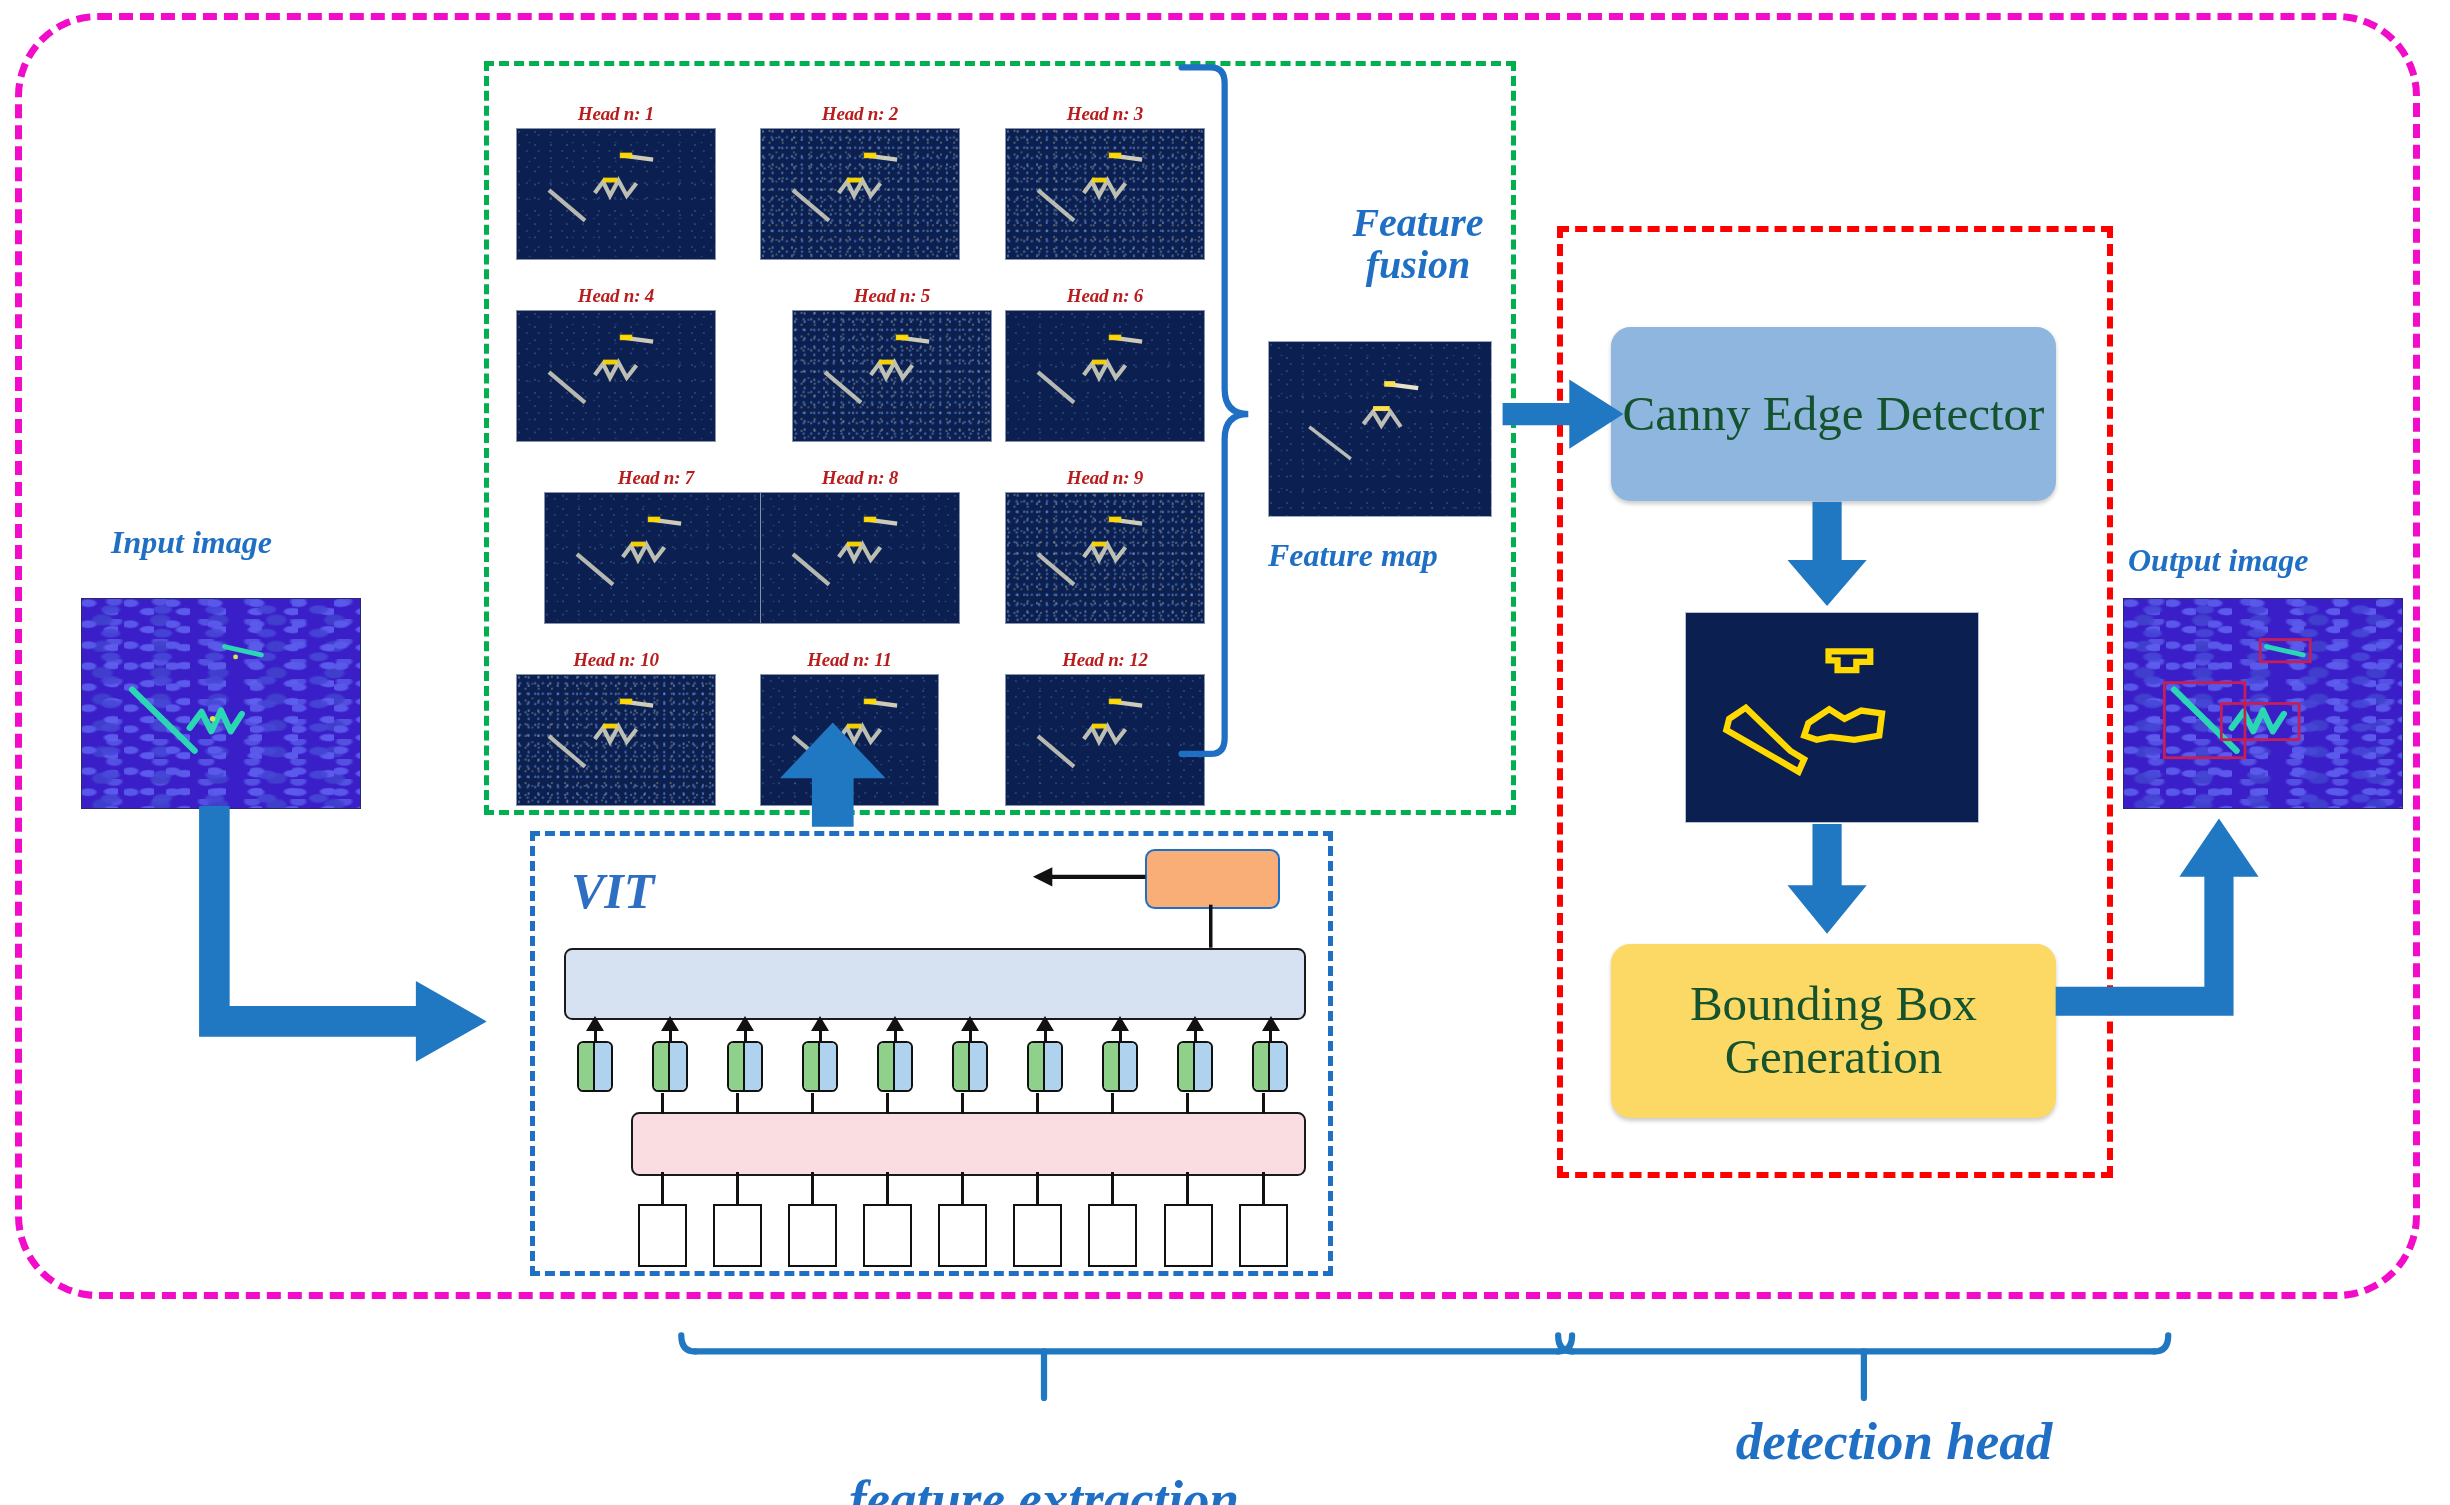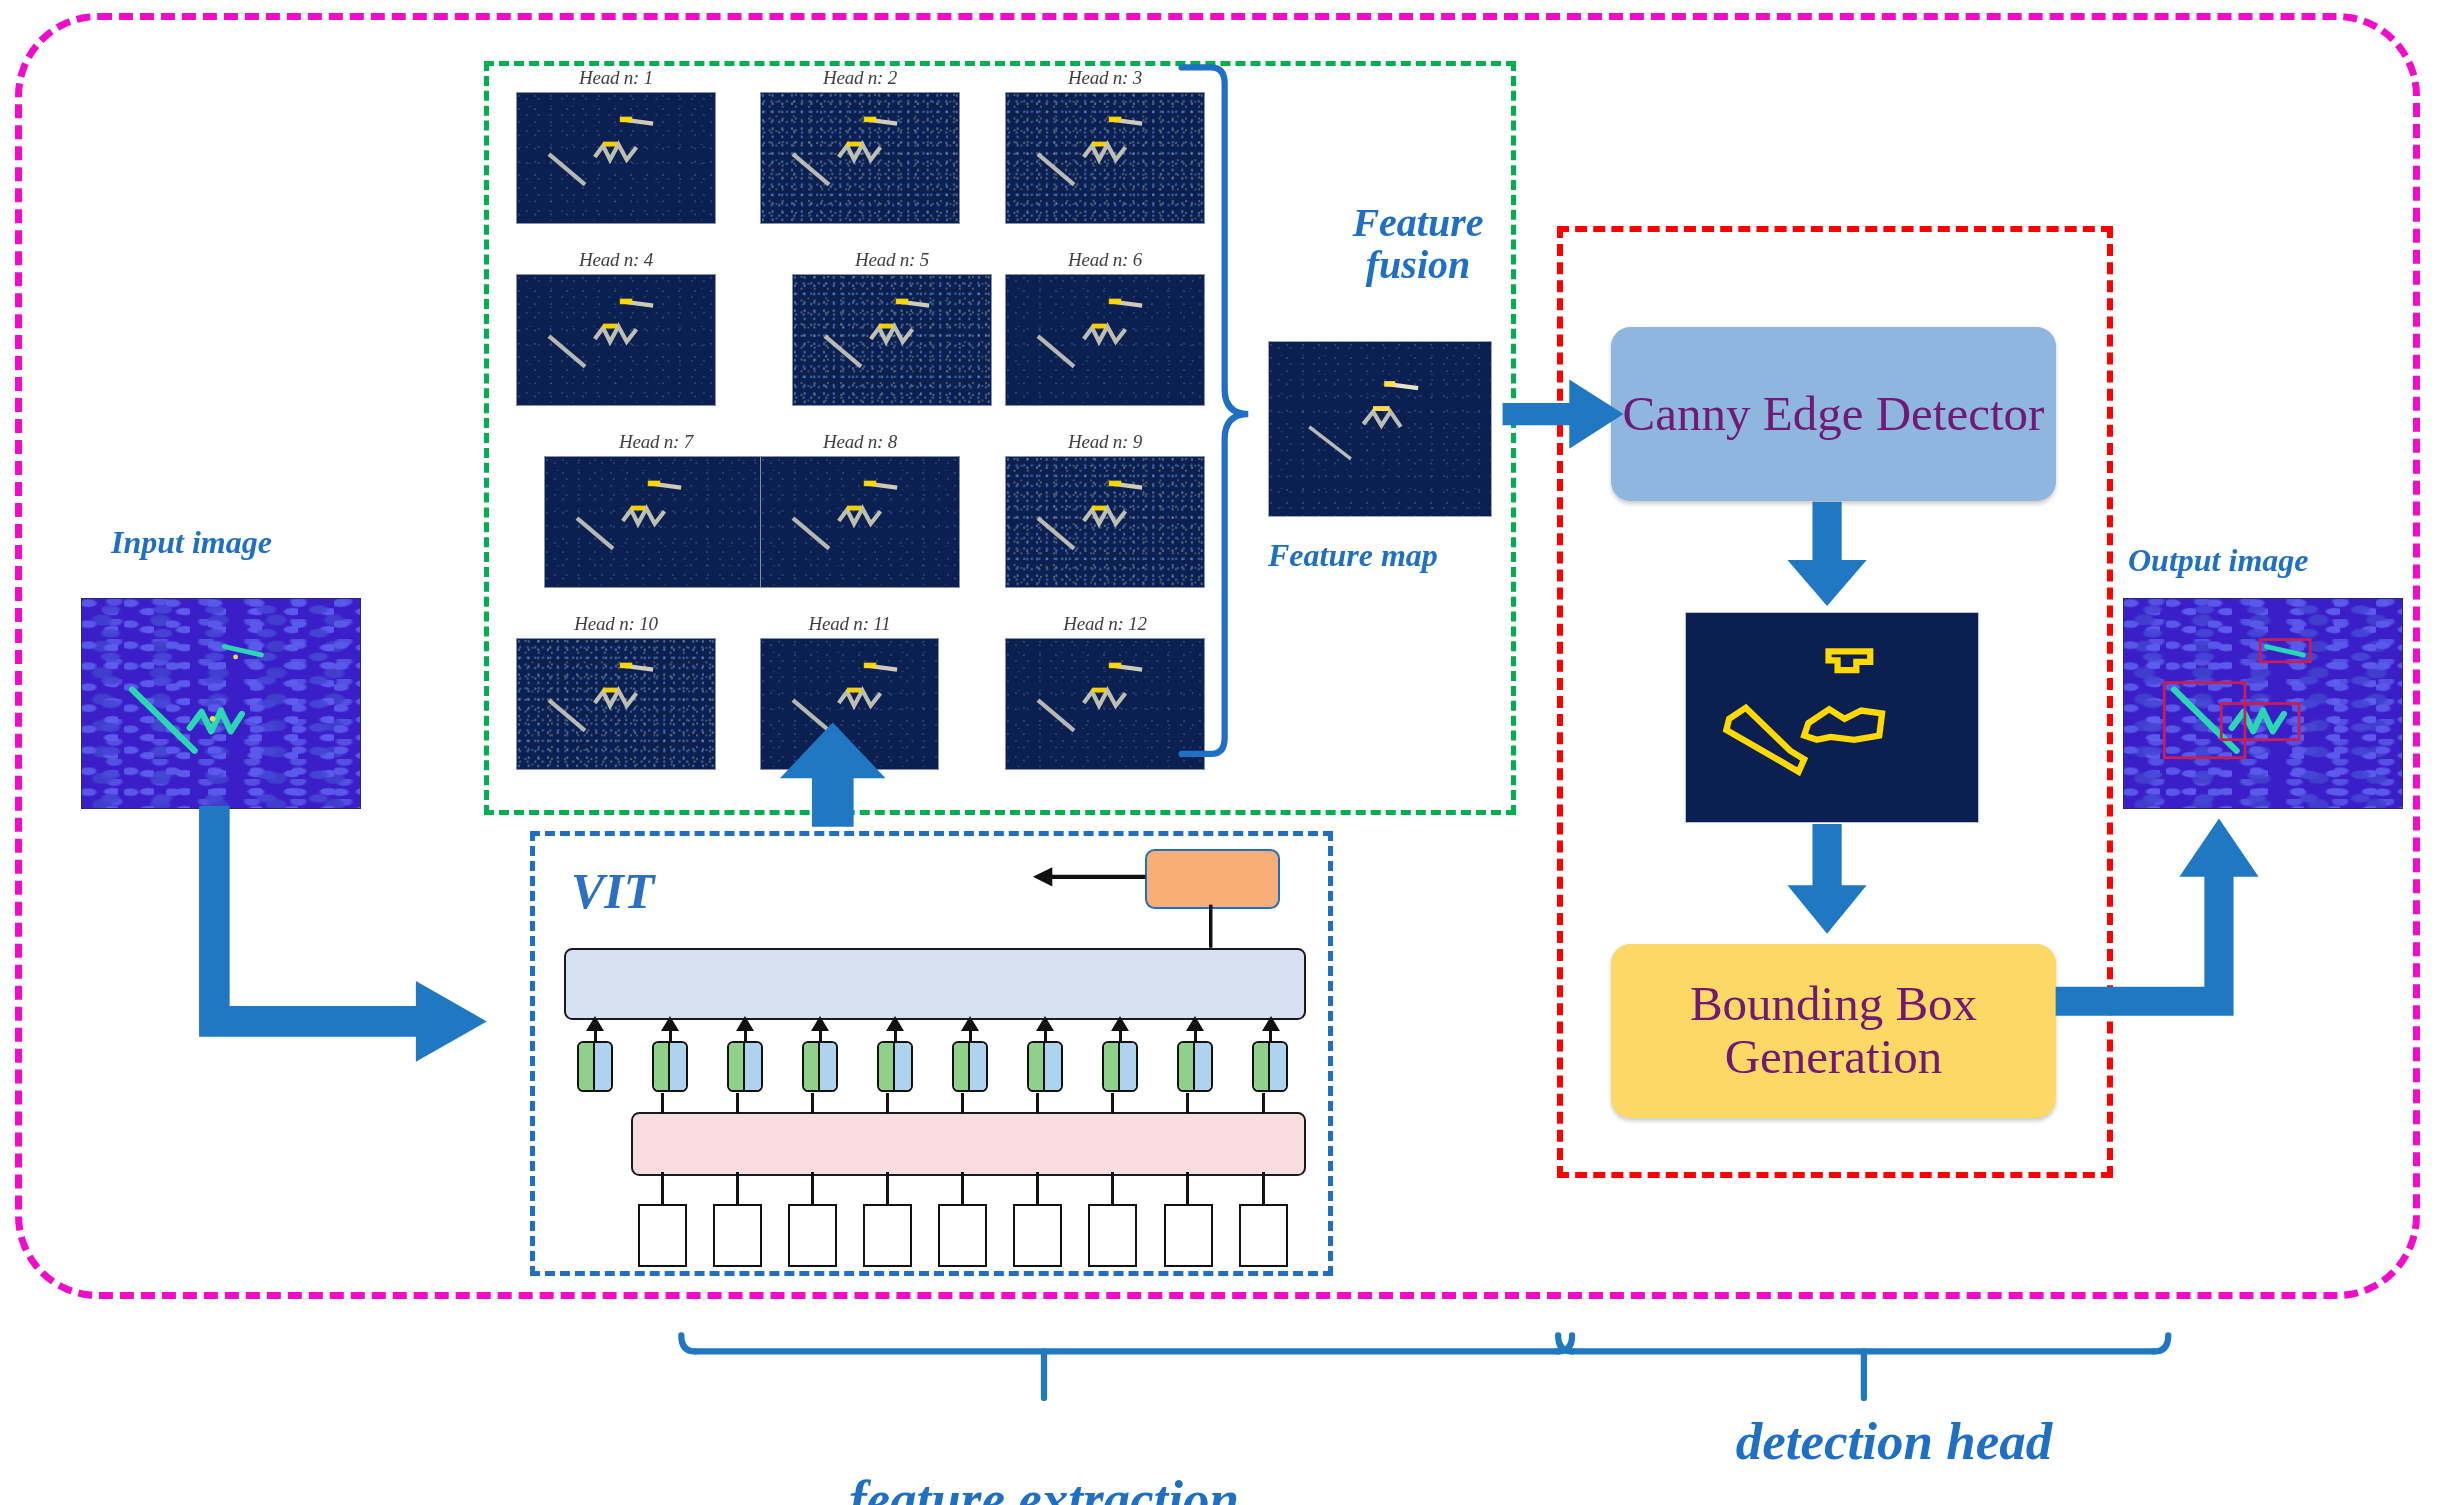--- a/index.html
+++ b/index.html
@@ -42,23 +42,23 @@
   #output-image-label{left:2128px;top:542px;font-size:32px;}
   #feature-map-label{left:1268px;top:537px;font-size:32px;}
   #feature-fusion-label{left:1307px;top:202px;font-size:40px;line-height:1.05;text-align:center;width:222px;}
   #vit-label{left:571px;top:862px;font-size:50px;color:#2E6FC4;}
   #feature-extraction-label{left:738px;top:1469px;font-size:53px;width:612px;text-align:center;}
   #detection-head-label{left:1630px;top:1411px;font-size:53px;width:528px;text-align:center;}
 
   
   .head-cell{position:absolute;}
   .head-title{
-    font-size:19px;font-weight:normal;font-style:italic;color:#404040;
+    font-size:19px;font-weight:bold;font-style:italic;color:#b91c1c;
     text-align:center;width:100%;white-space:nowrap;
-    font-family:"Liberation Serif",serif;letter-spacing:-0.2px;
+    font-family:"Liberation Serif",serif;letter-spacing:-0.2px;margin-top:36px;
   }
   .head-img{
     width:100%;height:132px;margin-top:2.8px;border:0.7px solid #8892a8;
     box-sizing:border-box;position:relative;overflow:hidden;
     background:#0B2050;
   }
 
   
   .noise-low{
     background-image:
@@ -99,21 +99,21 @@
 
   
   #edge-image{
     left:1685px;top:612px;width:292px;height:209px;
     background:#0B2050;border:1.4px solid #b9c2d2;overflow:hidden;
   }
 
   
   .proc-box{
     position:absolute;display:flex;align-items:center;justify-content:center;
-    text-align:center;border-radius:19.5px;color:#701a75;
+    text-align:center;border-radius:19.5px;color:#14532d;
     font-family:"Liberation Serif",serif;line-height:1.08;
     box-shadow:0 2.1px 4.2px rgba(0,0,0,.20);
   }
   #canny-box{
     left:1611px;top:327px;width:445px;height:174px;
     background:#8FB6DE;font-size:49px;
   }
   #bbox-box{
     left:1611px;top:944px;width:445px;height:174px;
     background:#FCD865;font-size:49px;

